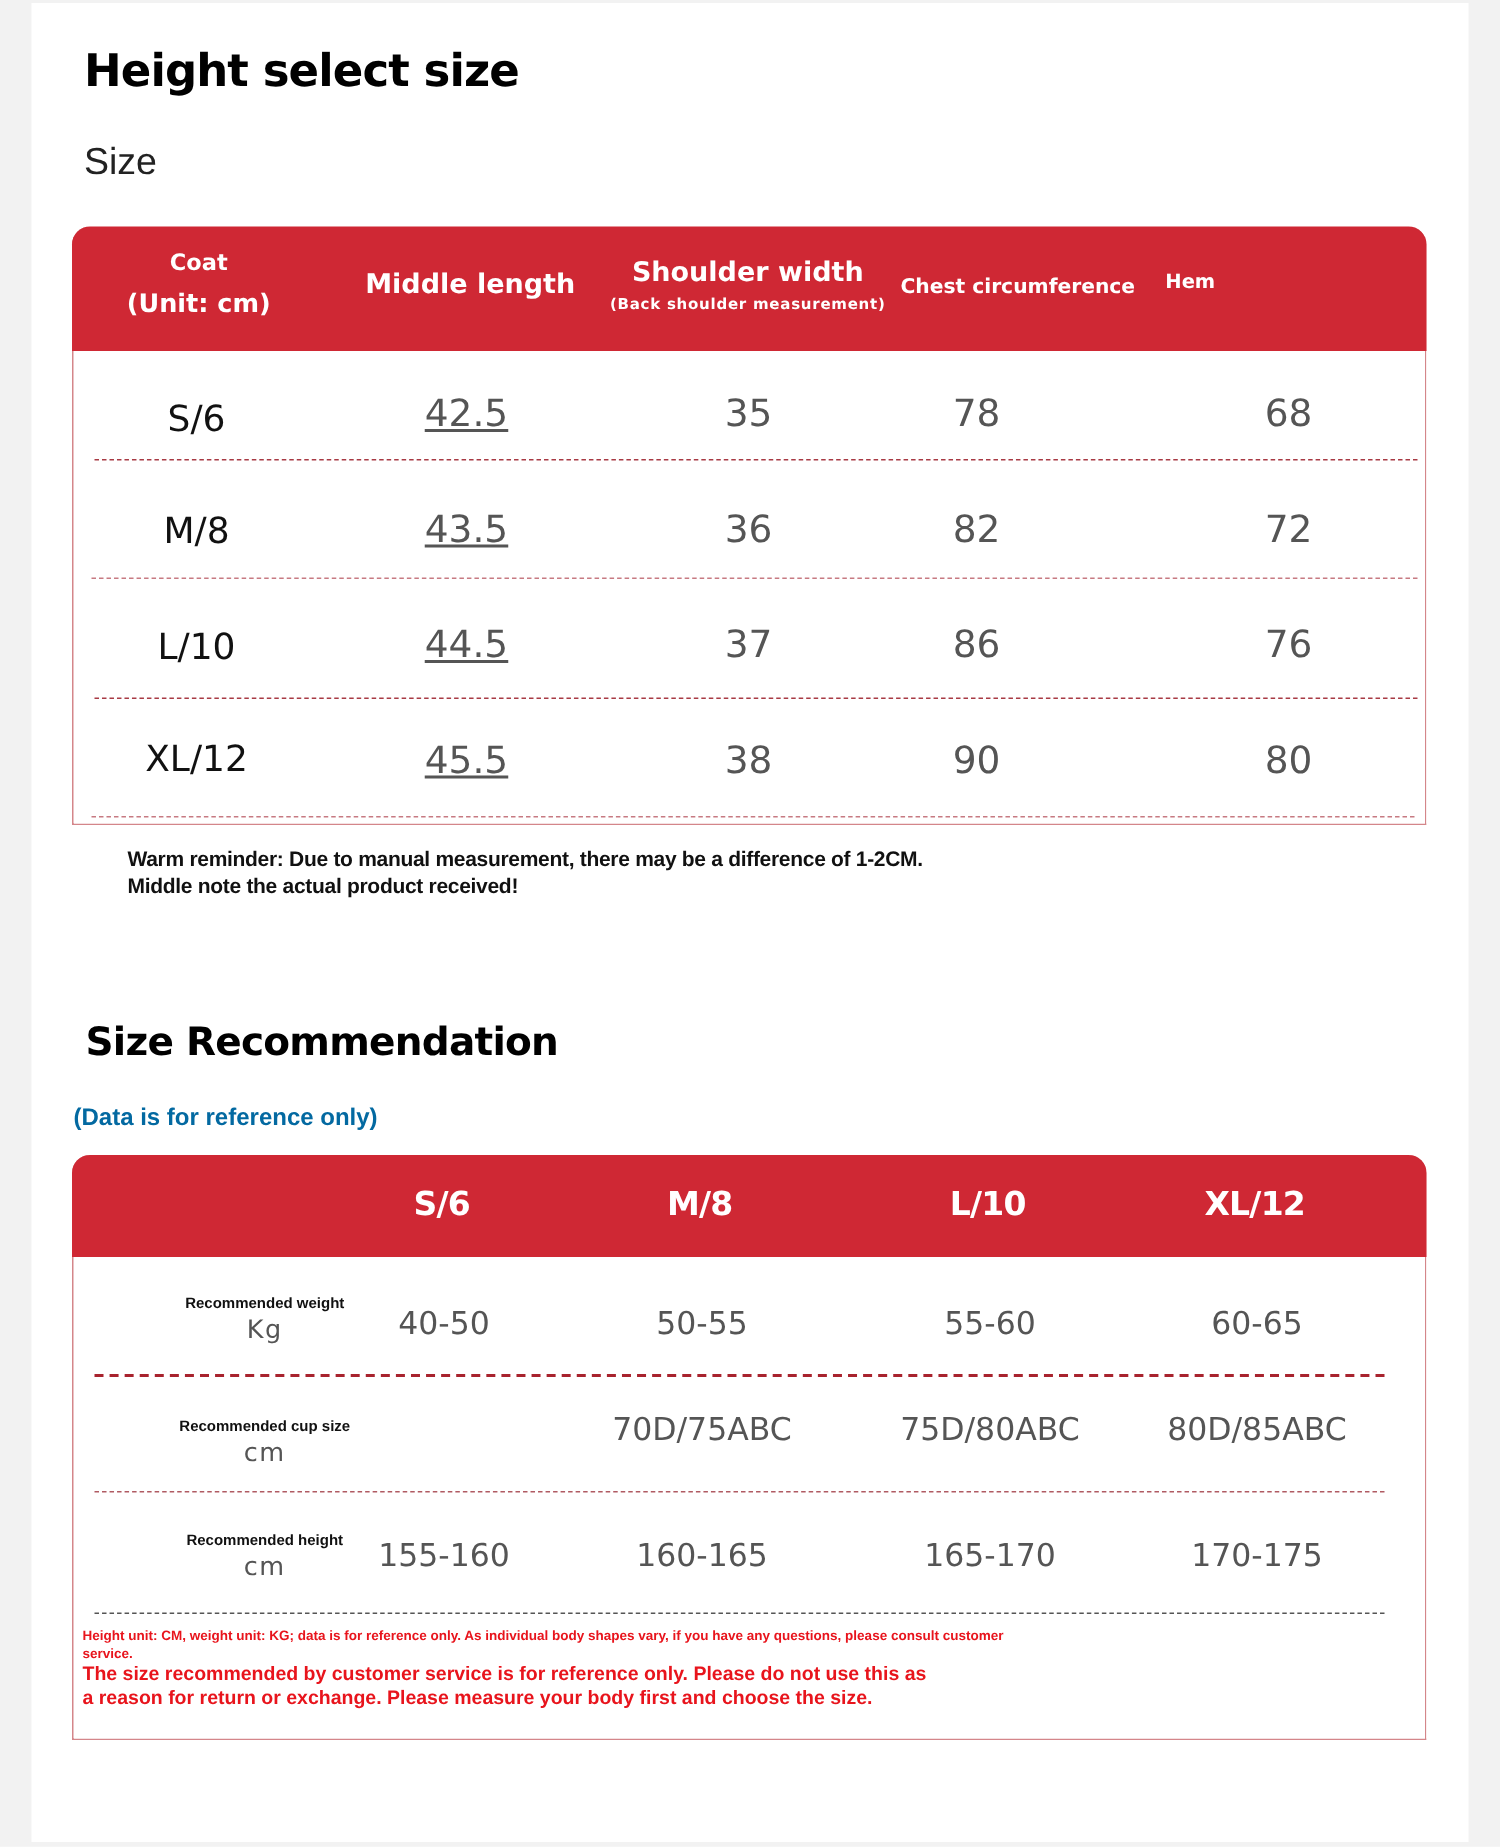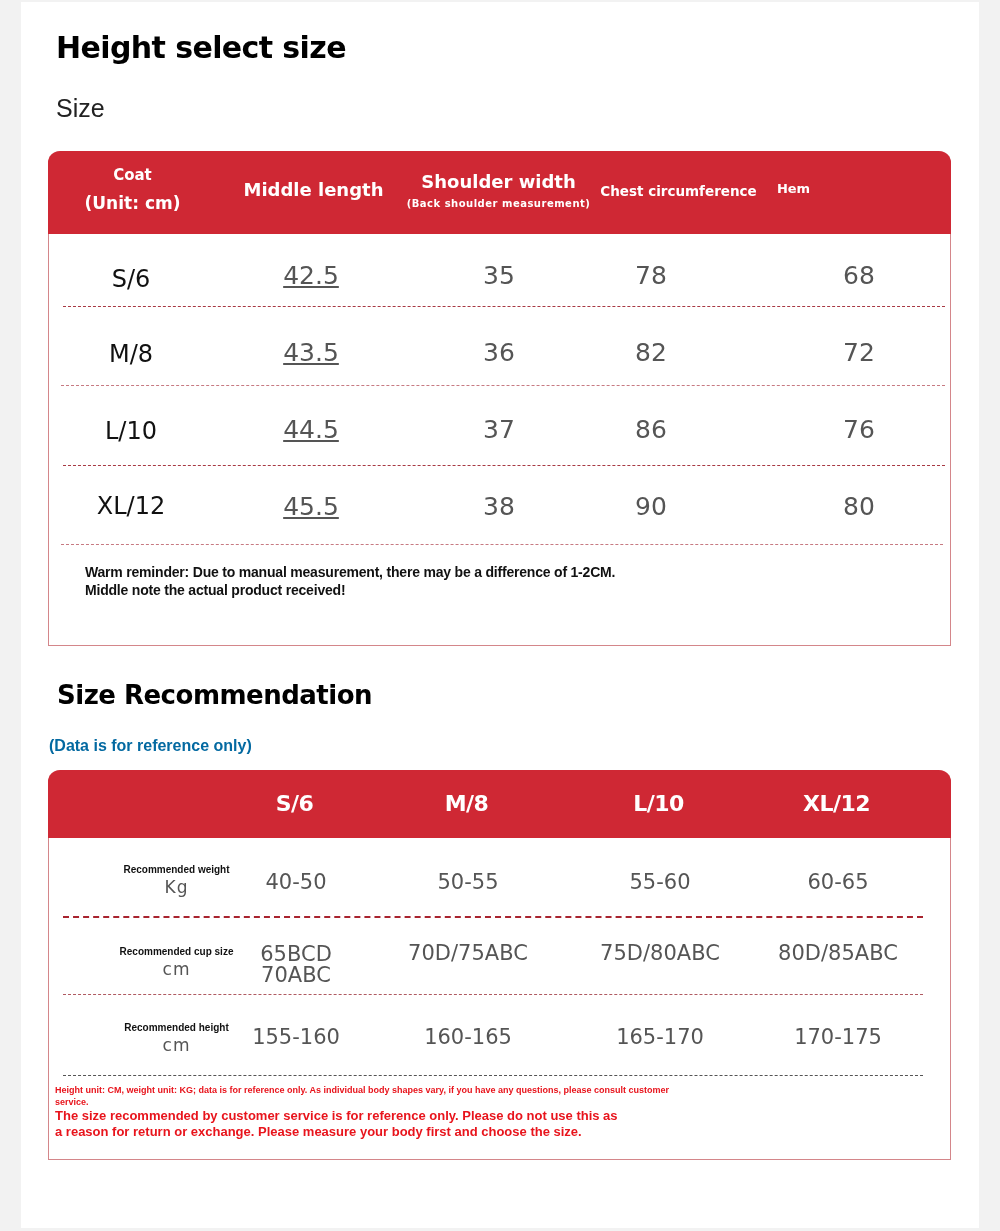--- a/index.html
+++ b/index.html
@@ -4,21 +4,21 @@
 <style>
   * { box-sizing: border-box; margin: 0; padding: 0; }
   html, body { width: 1000px; height: 1231px; background: #f2f2f2; overflow: hidden; }
   body { font-family: "Liberation Sans", "DejaVu Sans", sans-serif; position: relative; }
   .card { position: absolute; left: 21px; top: 2px; width: 958px; height: 1226px; background: #ffffff; }
 
   .page-title { position: absolute; left: 56px; top: 30px; font-family: "DejaVu Sans", sans-serif; font-weight: bold; font-size: 30px; color: #000; letter-spacing: -0.6px; }
   .subtitle { position: absolute; left: 56px; top: 94px; font-family: "Liberation Sans", sans-serif; font-size: 25px; color: #222; }
 
   
-  .table1 { position: absolute; left: 48px; top: 151px; width: 903px; height: 495px; border: 1.5px solid #d4868a; border-top: none; border-radius: 12px 12px 0 0; background: #fff; }
+  .table1 { position: absolute; left: 48px; top: 151px; width: 903px; height: 399px; border: 1.5px solid #d4868a; border-top: none; border-radius: 12px 12px 0 0; background: #fff; }
   .t1-head { position: absolute; left: -1.5px; top: 0; width: 903px; height: 83px; background: #cf2834; border-radius: 12px 12px 0 0; color: #fff; }
   .t1-head .hc { position: absolute; text-align: center; font-family: "DejaVu Sans", sans-serif; font-weight: bold; }
   .hc-coat { left: 25px; width: 120px; top: 14px; font-size: 15px; line-height: 32px; }
   .hc-coat .coat1 { font-size: 15px; display: block; line-height: 20px; }
   .hc-coat .coat2 { font-size: 17px; display: block; line-height: 36px; }
   .hc-middle { left: 180px; width: 172px; top: 28px; font-size: 18px; }
   .hc-shoulder { left: 356px; width: 190px; top: 20px; font-size: 18px; }
   .hc-shoulder .sub { display: block; font-size: 10px; margin-top: 6px; letter-spacing: 0.5px; }
   .hc-chest { left: 548px; width: 166px; top: 32px; font-size: 13.5px; }
   .hc-hem { left: 696px; width: 100px; top: 30px; font-size: 13px; }
@@ -136,24 +136,20 @@
     <div class="v" style="left:531px; top:34px;">55-60</div>
     <div class="v" style="left:709px; top:34px;">60-65</div>
   </div>
   <div class="dash" style="left:14px; width:860px; top:146px; border-top: 2.2px dashed #a8232e;"></div>
 
   <div class="t2-row" style="top:150px; height:75px;">
     <div class="label" style="top:26px;">
       <span class="l1">Recommended cup size</span>
       <span class="l2">cm</span>
     </div>
-    <div class="v" style="left:167px; top:24px;">
-      <div>65BCD</div>
-      <div>70ABC</div>
-    </div>
     <div class="v" style="left:339px; top:23px;">70D/75ABC</div>
     <div class="v" style="left:531px; top:23px;">75D/80ABC</div>
     <div class="v" style="left:709px; top:23px;">80D/85ABC</div>
   </div>
   <div class="dash" style="left:14px; width:860px; top:224px; border-top: 1.4px dashed #b05a62;"></div>
 
   <div class="t2-row" style="top:228px; height:78px;">
     <div class="label" style="top:24px;">
       <span class="l1">Recommended height</span>
       <span class="l2">cm</span>

